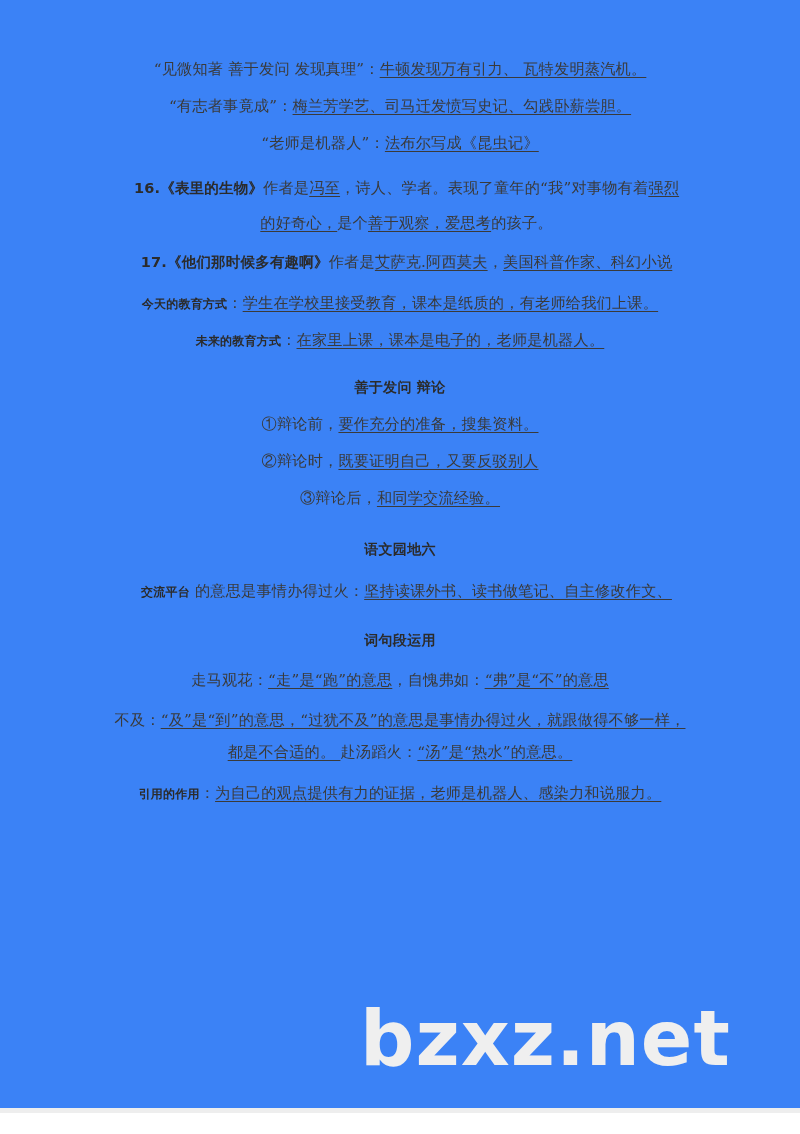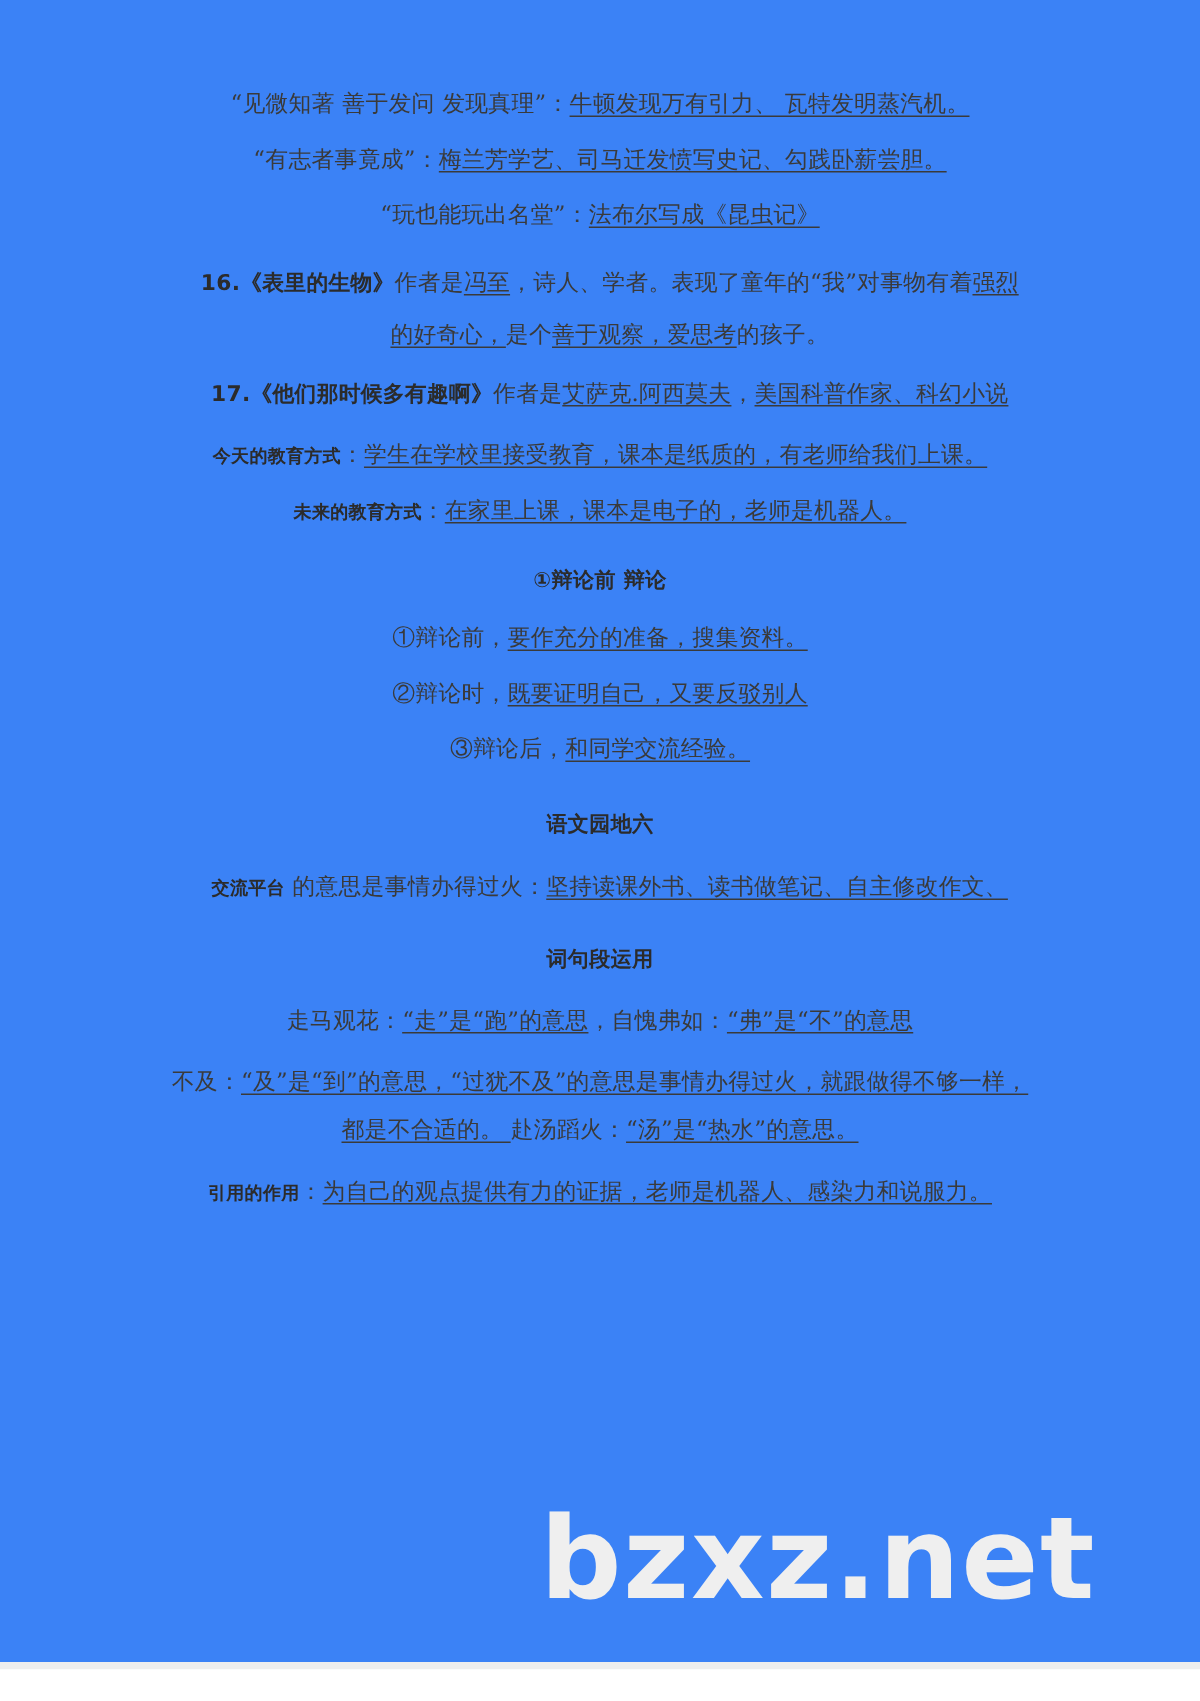--- a/index.html
+++ b/index.html
@@ -105,41 +105,41 @@
 <div id="page-sheet">
   <div id="watermark">bzxz.net</div>
   <div id="content">
       <div class="blk-loose">
         <div class="ln"><span>“见微知著  善于发问  发现真理”：</span><span class="u">牛顿发现万有引力、 瓦特发明蒸汽机。</span></div>
       </div>
       <div class="blk-loose">
         <div class="ln"><span>“有志者事竟成”：</span><span class="u">梅兰芳学艺、司马迁发愤写史记、勾践卧薪尝胆。</span></div>
       </div>
       <div class="blk-loose">
-        <div class="ln"><span>“玩也能玩出名堂”：</span><span class="u">法布尔写成《昆虫记》</span></div>
+        <div class="ln"><span>“老师是机器人”：</span><span class="u">法布尔写成《昆虫记》</span></div>
       </div>
       <div style="height: 8px;"></div>
       <div class="blk-wrap">
         <div class="ln"><span class="num-sans">16.《表里的生物》</span><span>作者是</span><span class="u">冯至</span><span>，诗人、学者。表现了童年的“我”对事物有着</span><span class="u">强烈</span></div>
         <div class="ln"><span class="u">的好奇心，</span><span>是个</span><span class="u">善于观察，爱思考</span><span>的孩子。</span></div>
       </div>
       <div style="height: 6px;"></div>
       <div class="blk-wrap">
         <div class="ln"><span class="num-sans">17.《他们那时候多有趣啊》</span><span>作者是</span><span class="u">艾萨克.阿西莫夫</span><span>，</span><span class="u">美国科普作家、科幻小说</span></div>
       </div>
       <div style="height: 8px;"></div>
       <div class="blk-loose">
         <div class="ln"><span class="lbl-sans">今天的教育方式</span><span>：</span><span class="u">学生在学校里接受教育，课本是纸质的，有老师给我们上课。</span></div>
       </div>
       <div class="blk-loose">
         <div class="ln"><span class="lbl-sans">未来的教育方式</span><span>：</span><span class="u">在家里上课，课本是电子的，老师是机器人。 </span></div>
       </div>
       <div style="height: 10px;"></div>
       <div class="blk-loose">
-        <div class="ln heading"><span class="">①辩论前  辩论</span></div>
+        <div class="ln heading"><span class="">善于发问  辩论</span></div>
       </div>
       <div style="height: 2px;"></div>
       <div class="blk-loose">
         <div class="ln"><span>①辩论前，</span><span class="u">要作充分的准备，搜集资料。 </span></div>
       </div>
       <div class="blk-loose">
         <div class="ln"><span>②辩论时，</span><span class="u">既要证明自己，又要反驳别人</span></div>
       </div>
       <div class="blk-loose">
         <div class="ln"><span>③辩论后，</span><span class="u">和同学交流经验。</span></div>

